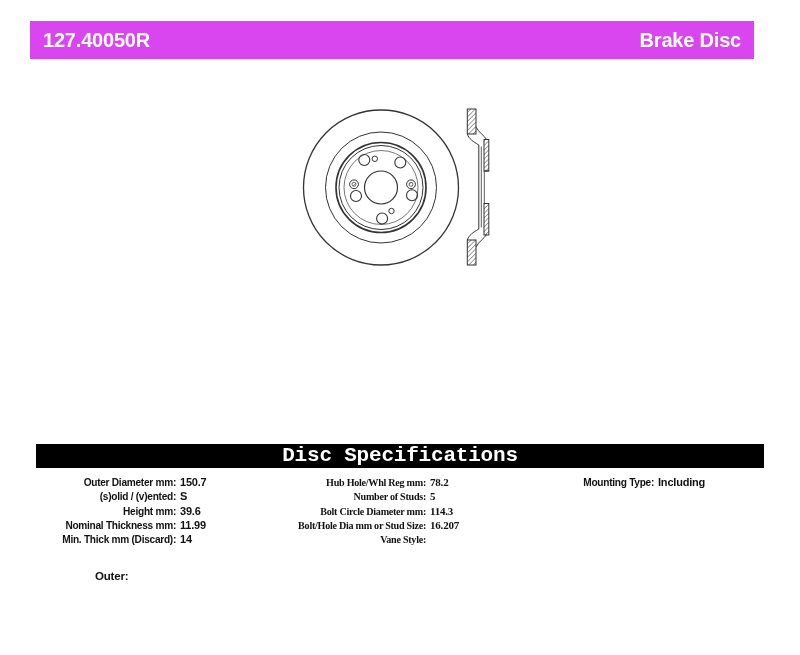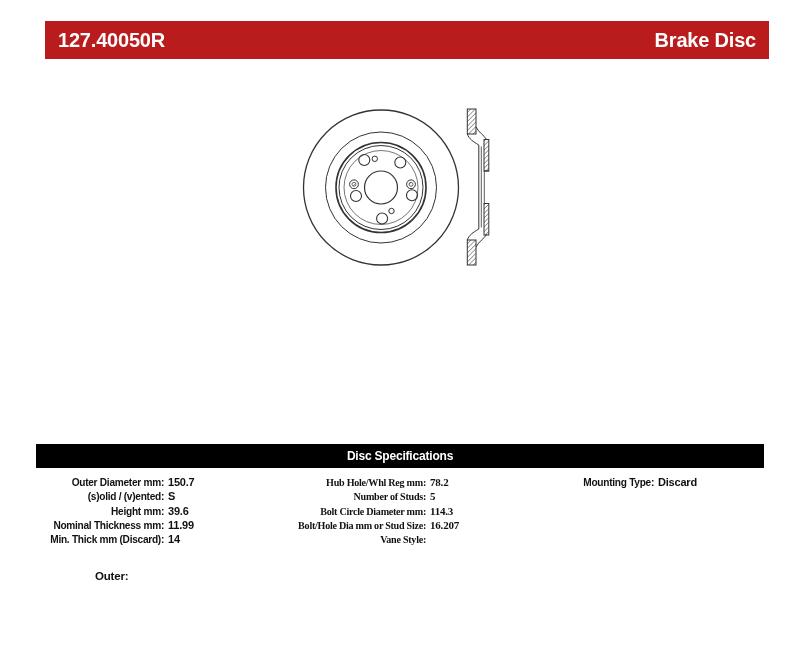--- a/index.html
+++ b/index.html
@@ -8,23 +8,23 @@
     width: 800px;
     height: 655px;
     background: #ffffff;
     font-family: "Liberation Sans", sans-serif;
     font-weight: bold;
     color: #111111;
     overflow: hidden;
   }
   .header-bar {
     position: absolute;
-    left: 45px; top: 21px;
+    left: 30px; top: 21px;
     width: 724px; height: 38px;
-    background: #b91c1c;
+    background: #d946ef;
     color: #ffffff;
     display: flex;
     justify-content: space-between;
     align-items: center;
     padding: 0 13px;
     box-sizing: border-box;
     font-size: 20px;
     letter-spacing: -0.2px;
     gap: 20px;
   }
@@ -33,29 +33,30 @@
     left: 0; top: 0;
     width: 800px; height: 655px;
   }
   .spec-bar {
     position: absolute;
     left: 36px; top: 444px;
     width: 728px; height: 24px;
     background: #000000;
     color: #ffffff;
     text-align: center;
-    font-size: 12px;
+    font-size: 21px;
     line-height: 24px;
     letter-spacing: -0.2px;
+    font-family: Liberation Mono, monospace;
   }
   .spec-col {
     position: absolute;
     top: 475px;
   }
-  .spec-col.col1 { left: 36px; }
+  .spec-col.col1 { left: 48px; }
   .spec-col.col2 { left: 280px; font-family: Liberation Serif, serif; }
   .spec-col.col3 { left: 536px; }
   .spec-row {
     display: flex;
     line-height: 14.35px;
     font-size: 11px;
     white-space: nowrap;
   }
   .spec-label {
     flex: 0 0 auto;
@@ -191,19 +192,19 @@
     </div>
     <div class="spec-row">
       <span class="spec-label">Vane Style:</span>
       <span class="spec-value"></span>
     </div>
   </div>
 
   <div class="spec-col col3">
     <div class="spec-row">
       <span class="spec-label">Mounting Type:</span>
-      <span class="spec-value">Discard</span>
+      <span class="spec-value">Including</span>
     </div>
   </div>
 
   <div class="note-label">Outer:</div>
 
 </div>
 
 </body></html>

